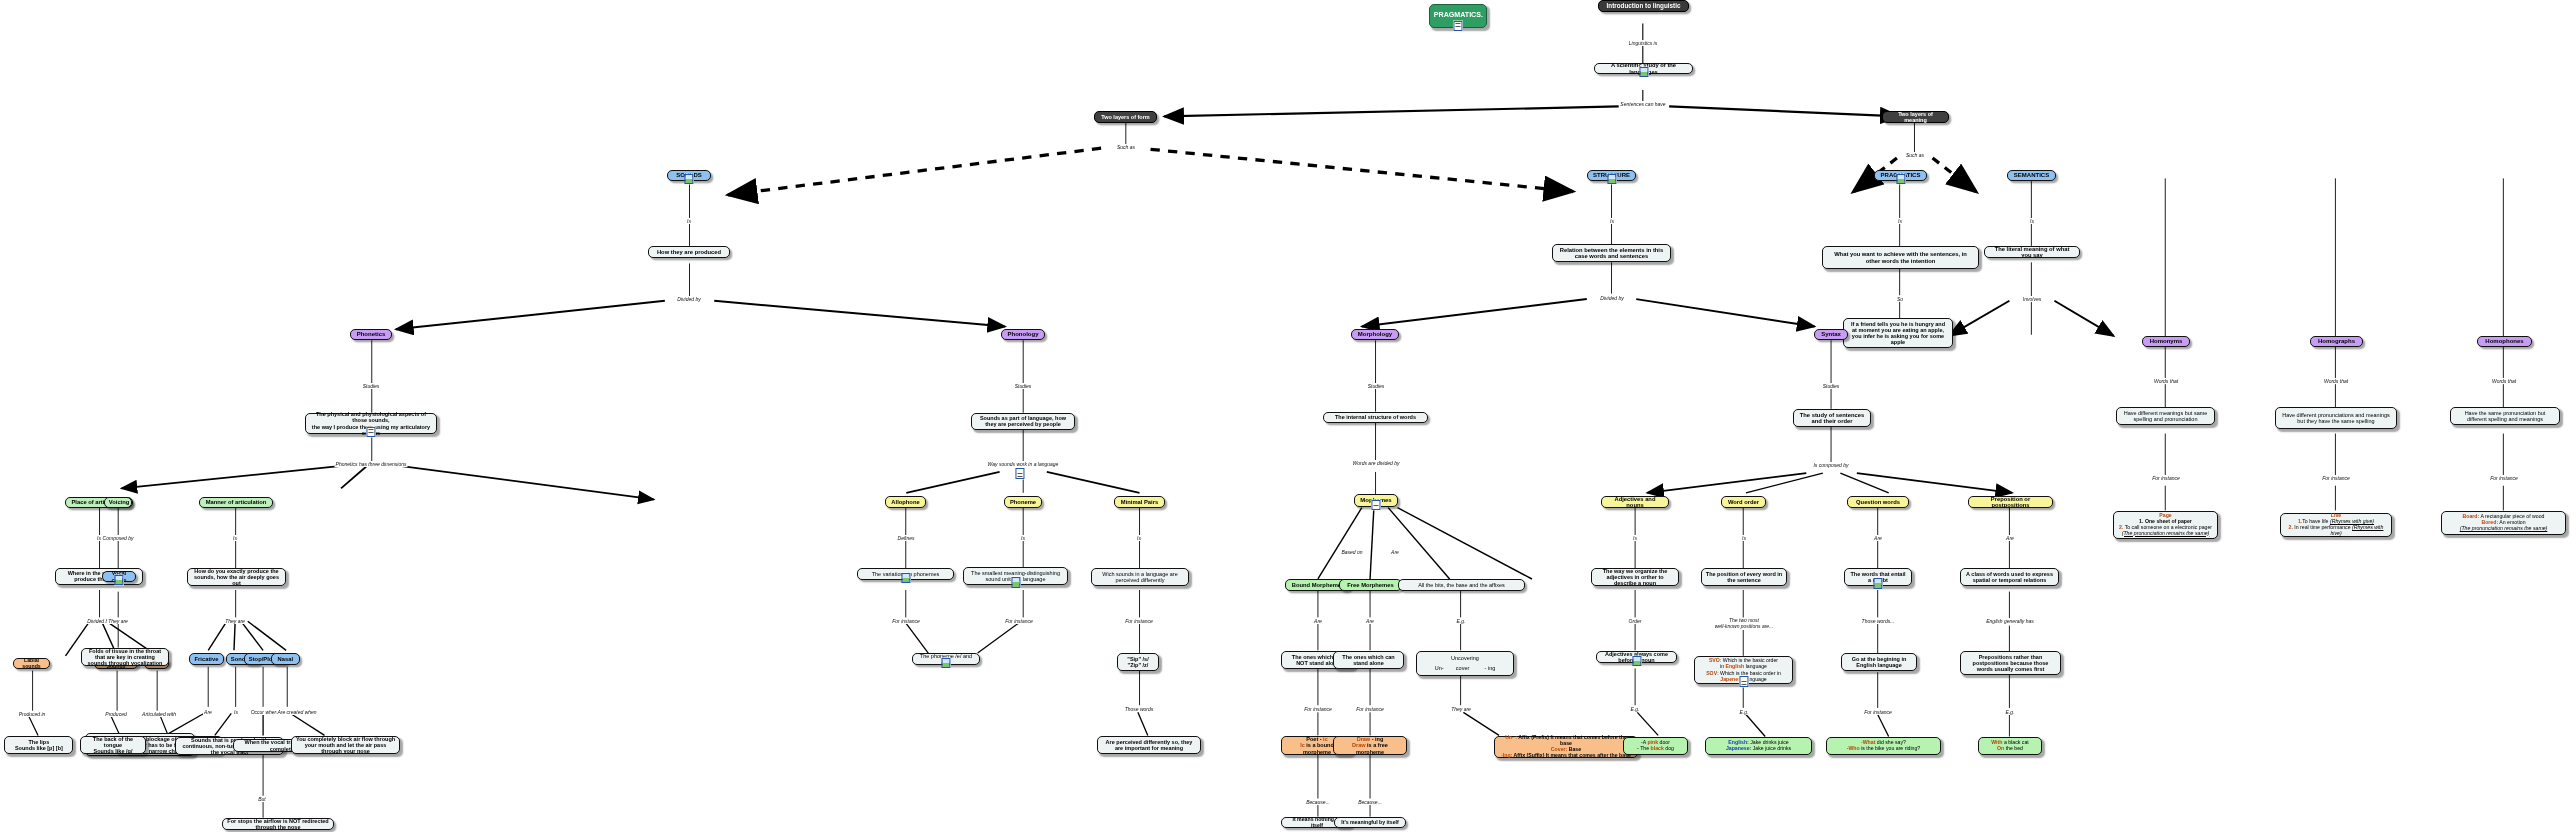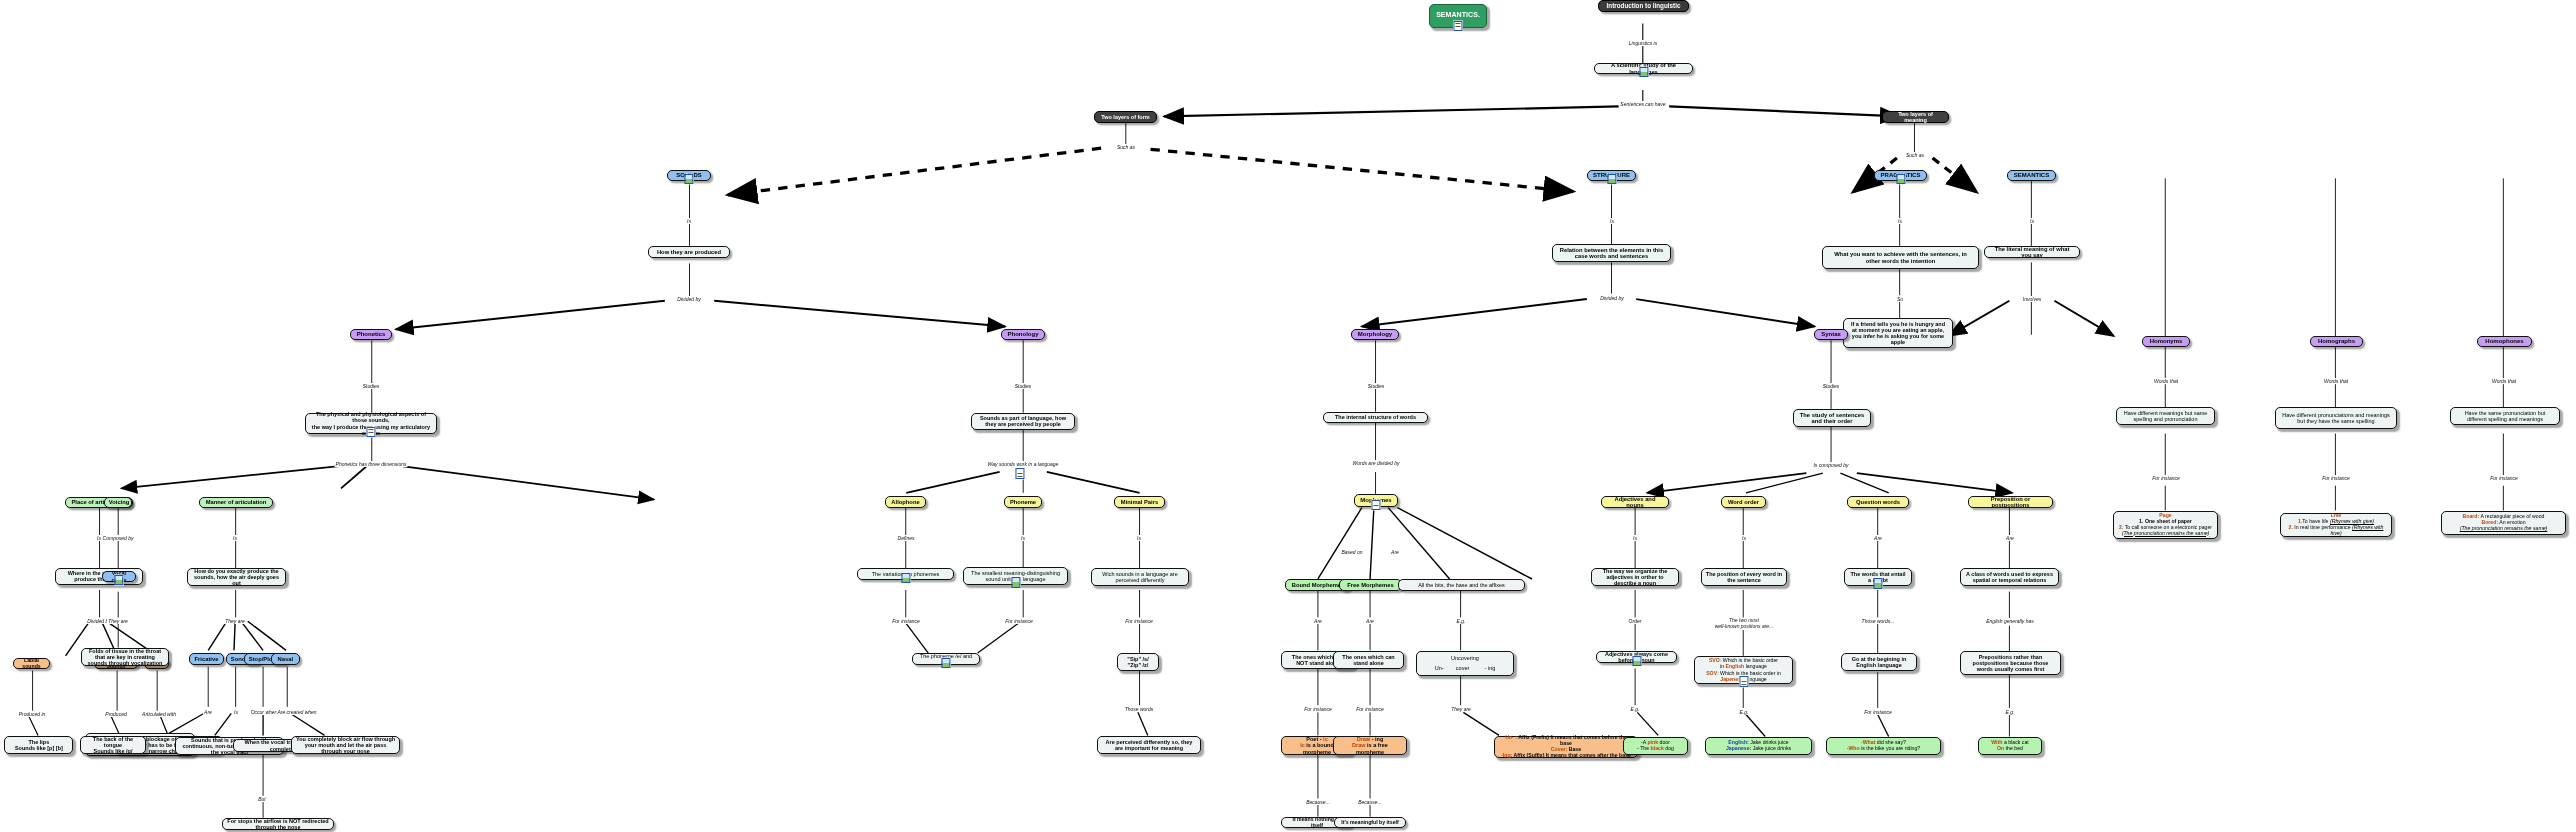--- a/index.html
+++ b/index.html
@@ -232,21 +232,21 @@
     <path d="M4254,790 L4254,875" stroke-width="1.6"></path>
     <path d="M4254,885 L4254,930" stroke-width="1.6"></path>
     <path d="M4560,325 L4560,690" stroke-width="1.6"></path>
     <path d="M4560,700 L4560,742" stroke-width="1.6"></path>
     <path d="M4560,790 L4560,875" stroke-width="1.6"></path>
     <path d="M4560,885 L4560,930" stroke-width="1.6"></path>
   </g>
 </svg>
 
 <div class="node n-ref" style="left:1429px;top:4.4px;width:58px;height:23.6px;font-size:7.1px;">
-  <span class="t">SEMANTICS.</span>
+  <span class="t">PRAGMATICS.</span>
   <span class="ic doc"></span>
 </div>
 
 <div class="node n-title" style="left:1598px;top:0px;width:91px;height:12px;font-size:6.3px;">
   <span class="t">Introduction to linguistic</span>
 </div>
 
 <div class="lbl" style="left:1643px;top:43px;font-size:5px;">Linguistics is</div>
 
 <div class="node n-plain" style="left:1594px;top:63px;width:99px;height:11px;font-size:5.8px;">

